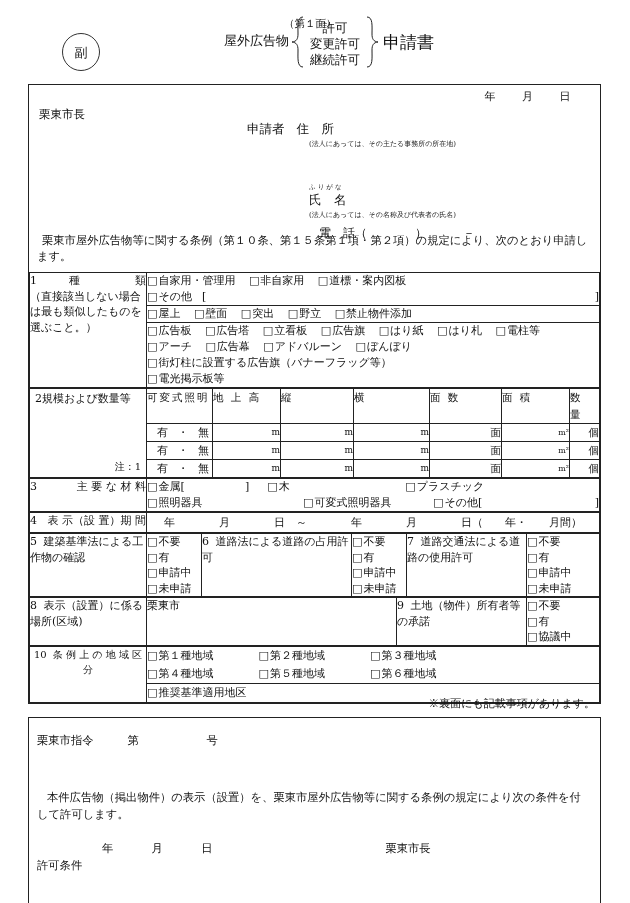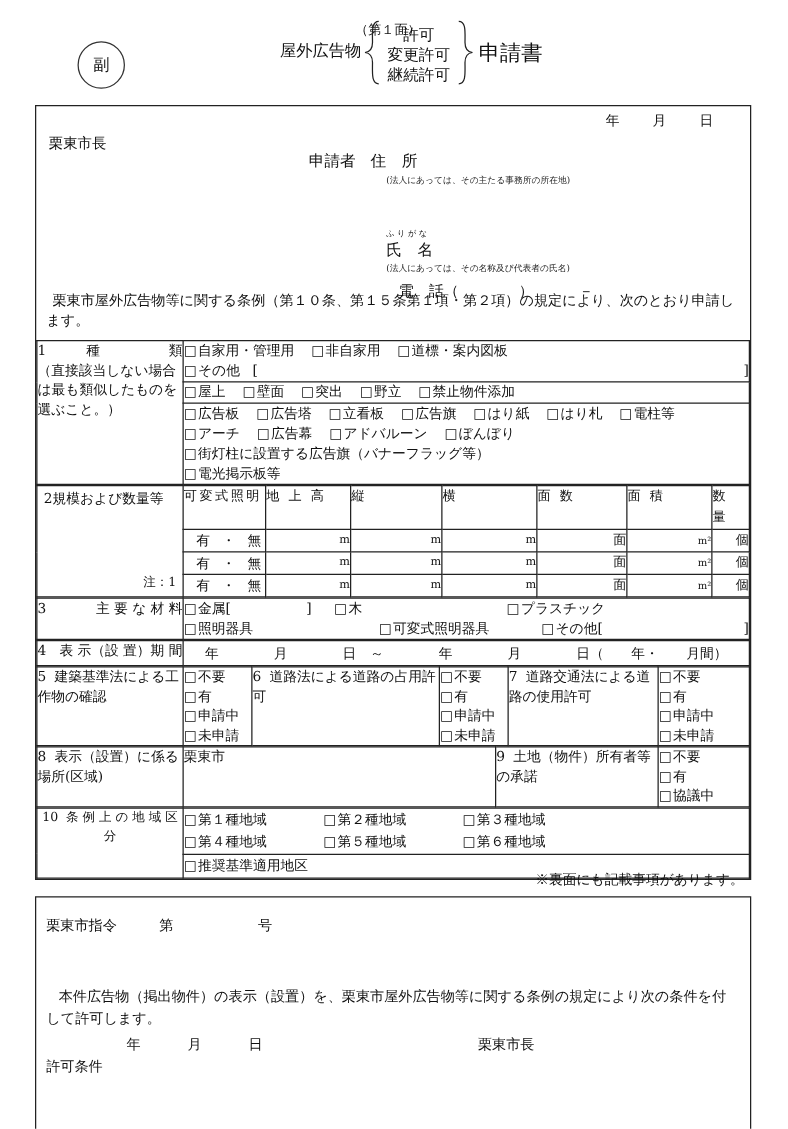--- a/index.html
+++ b/index.html
@@ -219,23 +219,22 @@
     left: 28px; top: 717px;
     width: 573px; height: 199px;
     border: 1px solid #222;
     box-sizing: border-box;
     padding: 14px 10px 0 8px;
     font-size: 11.3px;
     line-height: 17px;
   }
   .permit-box .ln2 { text-indent: 10px; margin-top: 40px; }
   .permit-date {
-    margin-top: 5px;
-    white-space: nowrap;
-    font-family: Liberation Serif, serif;
+    margin-top: 17px;
+    white-space: nowrap;
   }
   .permit-date .d { display: inline-block; width: 46px; text-align: center; }
   .permit-date .lead-sp { display: inline-block; width: 44px; }
   .permit-date .mayor { display: inline-block; margin-left: 152px; }
 </style>
 </head>
 <body>
 
 <div class="header">
 

